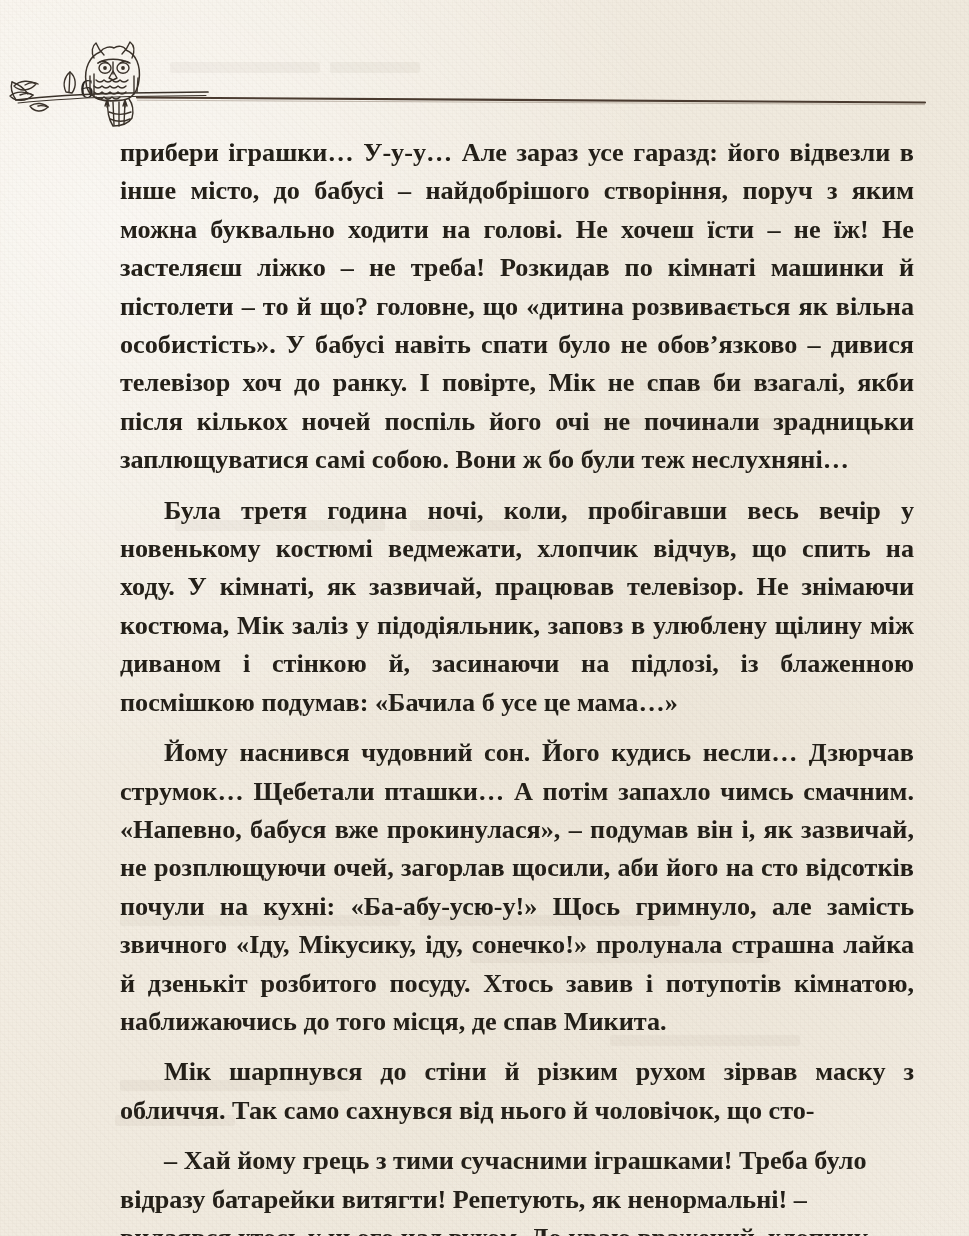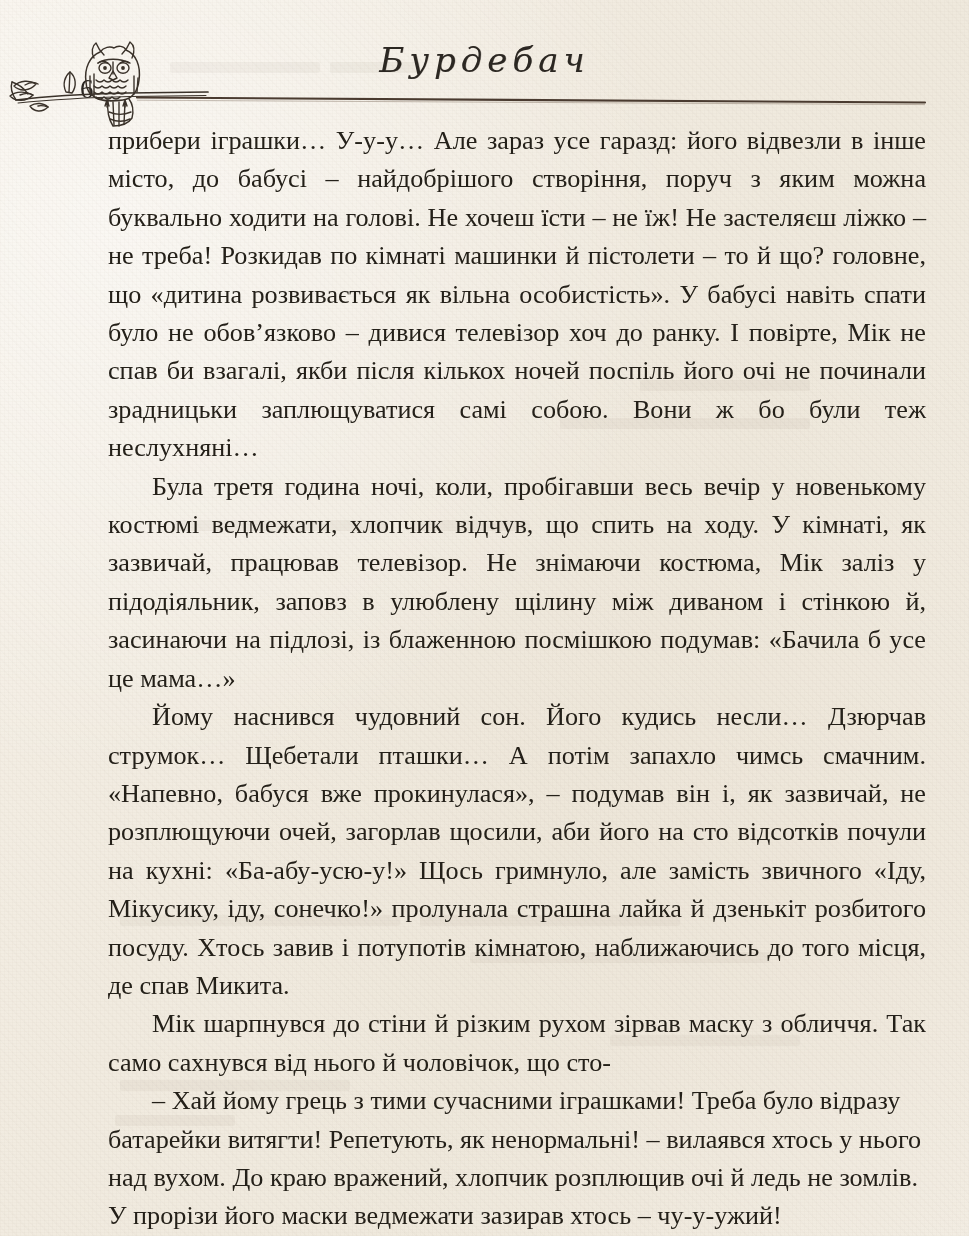--- a/index.html
+++ b/index.html
@@ -101,23 +101,24 @@
     width: 818px;
     z-index: 2;
     font-size: 26.2px;
     line-height: 38.4px;
     text-align: justify;
     text-justify: inter-word;
     color: #242019;
     -webkit-font-smoothing: antialiased;
   }
   .body-text p {
-    margin: 0;
+    margin: 12px;
     text-indent: 44px;
     hyphens: manual;
+    font-weight: bold;
   }
   .body-text p.first {
     text-indent: 0;
   }
   .body-text p:last-child {
     text-align: left;
   }
 </style>
 </head>
 <body>
@@ -202,21 +203,20 @@
           <path d="M100 66 C99 76, 101 86, 105 92 C112 92, 120 90, 124 84 C126 76, 124 69, 121 65"></path>
           <path d="M105 68 L106 91"></path>
           <path d="M111 68 L111 92"></path>
           <path d="M117 68 L116 90"></path>
           <path d="M101 78 C108 81, 116 81, 123 78"></path>
           <path d="M102 85 C109 88, 116 88, 122 85"></path>
         </g>
       </svg>
     </div>
 
-    <div class="running-head">Бурдебач</div>
 
     <div class="rule-wrap">
       <svg width="969" height="120" viewBox="0 0 969 120" xmlns="http://www.w3.org/2000/svg">
         <path d="M137 63.5 L925 68.5" stroke="#4a3b30" stroke-width="2.1" fill="none" stroke-linecap="round"></path>
         <path d="M137 66.2 L925 70.6" stroke="#6b5a49" stroke-width="0.7" fill="none" opacity="0.55"></path>
       </svg>
     </div>
   </div>
 
   <div class="body-text">

